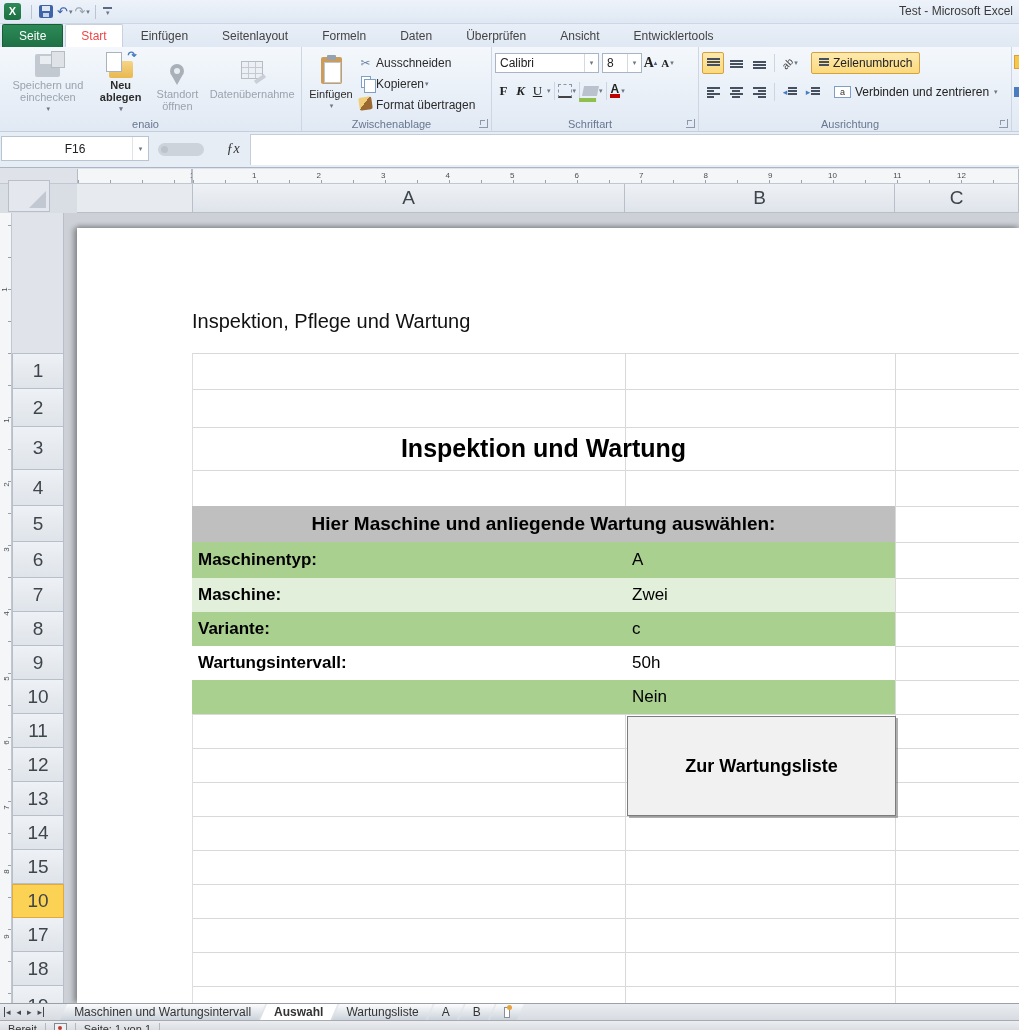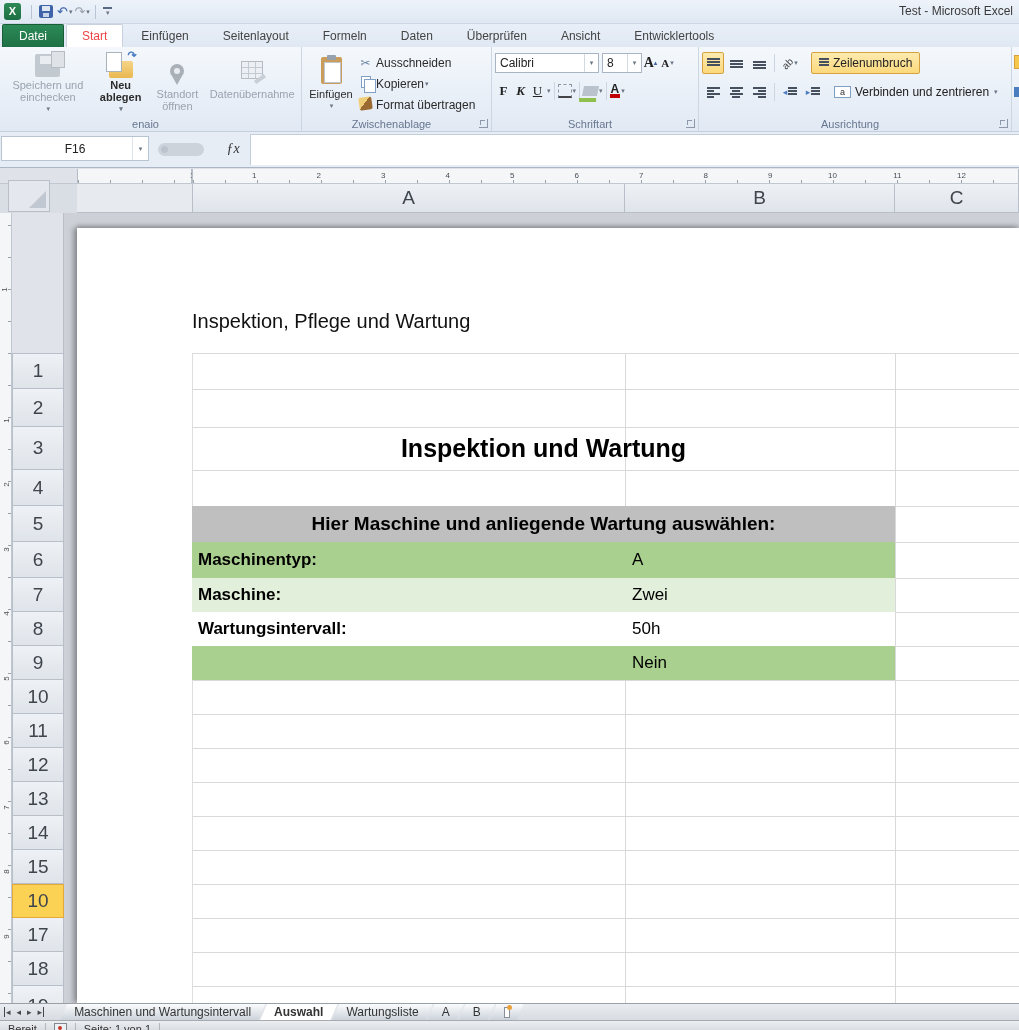--- a/index.html
+++ b/index.html
@@ -198,21 +198,21 @@
       </span>
     <span class="qat-sep"></span>
     <span class="qat-custom">
         <b></b>
         <span class="caret">▾</span>
       </span>
     <span id="wintitle">Test - Microsoft Excel</span>
   </div>
 
   <div id="tabrow">
-    <span class="rtab file">Datei</span>
+    <span class="rtab file">Seite</span>
       <span class="rtab active">Start</span>
       <span class="rtab">Einfügen</span>
       <span class="rtab">Seitenlayout</span>
       <span class="rtab">Formeln</span>
       <span class="rtab">Daten</span>
       <span class="rtab">Überprüfen</span>
       <span class="rtab">Ansicht</span>
       <span class="rtab">Entwicklertools</span>
   </div>
 
@@ -538,29 +538,34 @@
 
     <div id="fields">
       <div class="row-green">
           <span class="flabel">Maschinentyp:</span>
           <span class="fvalue">A</span>
         </div>
         <div class="row-lightgreen">
           <span class="flabel">Maschine:</span>
           <span class="fvalue">Zwei</span>
         </div>
+        <div class="row-green">
+          <span class="flabel">Variante:</span>
+          <span class="fvalue">c</span>
+        </div>
         <div class="row-plain">
           <span class="flabel">Wartungsintervall:</span>
           <span class="fvalue">50h</span>
         </div>
         <div class="row-green">
           <span class="fvalue">Nein</span>
         </div>
     </div>
 
+    <div id="btngo" class="formbtn">Zur Wartungsliste</div>
   </div>
 
   <div id="sheettabs">
     <div id="tabnav">
       <span class="navg first">◂</span>
       <span class="navg">◂</span>
       <span class="navg">▸</span>
       <span class="navg last">▸</span>
     </div>
     <div id="stabs">

